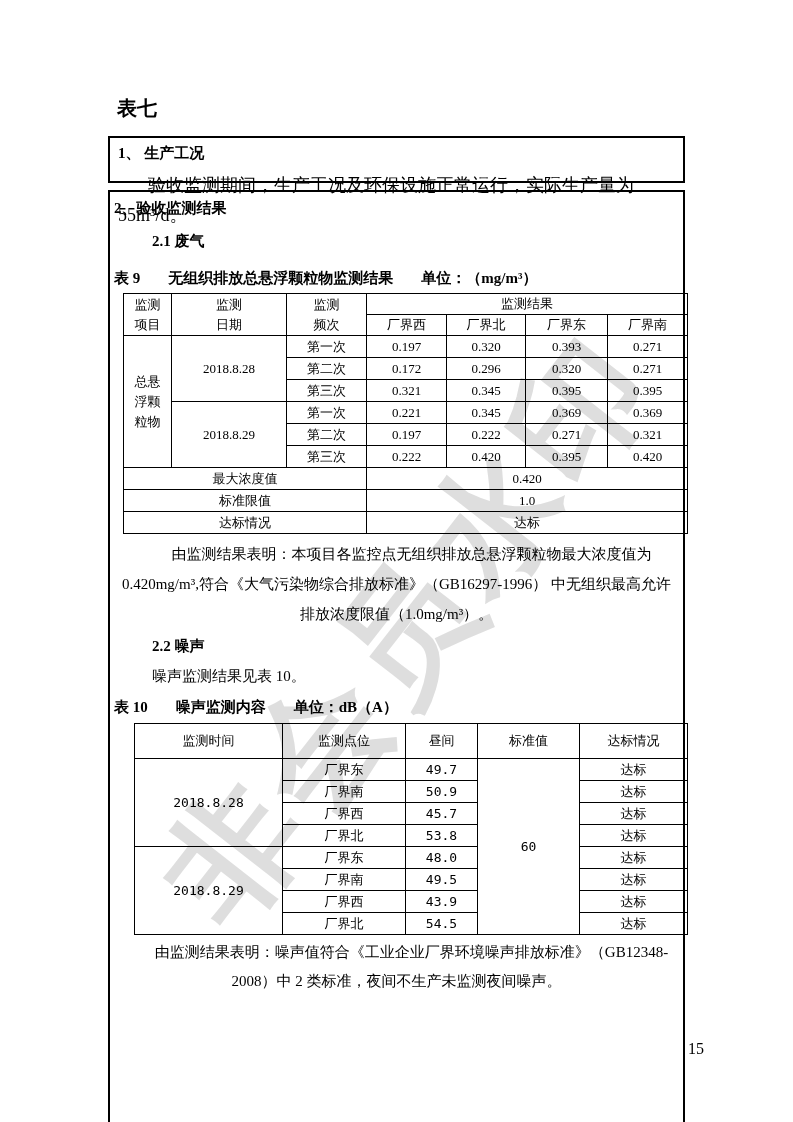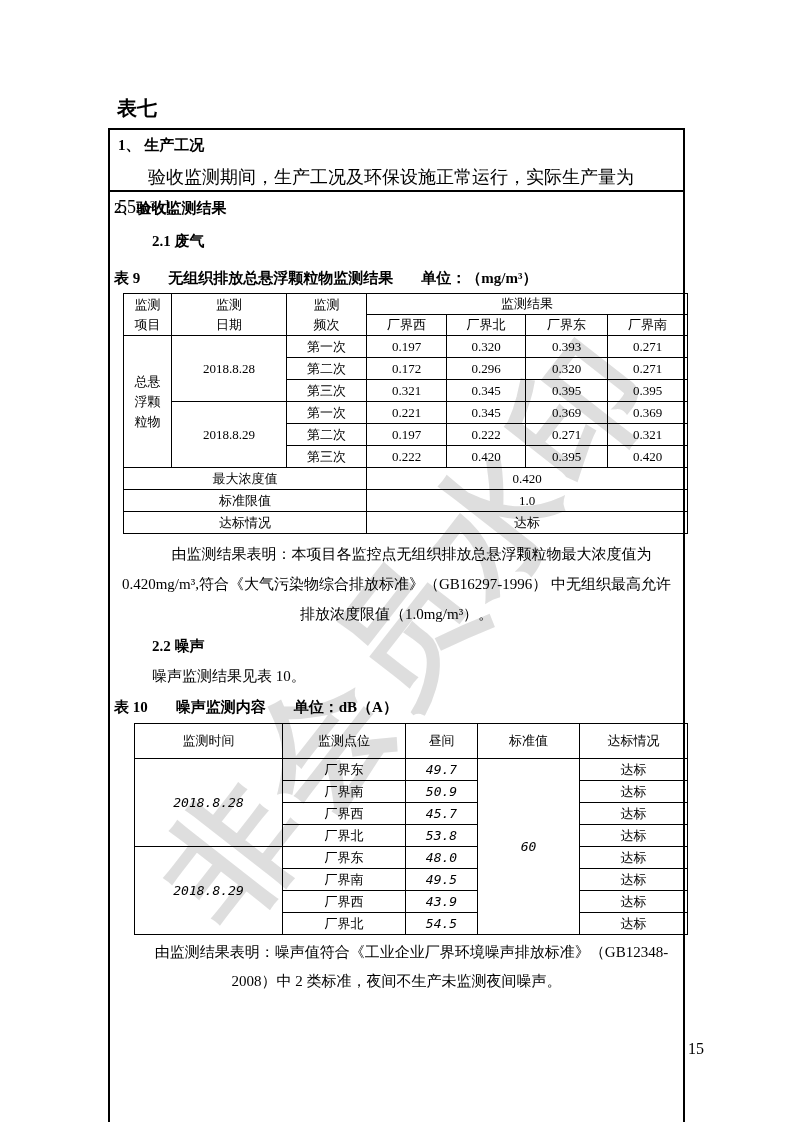--- a/index.html
+++ b/index.html
@@ -31,21 +31,21 @@
   }
 
   .content { position: relative; z-index: 2; }
 
   .doc-label {
     position: absolute; left: 117px; top: 95px;
     font-size: 20px; font-weight: bold;
   }
 
   .box { position: absolute; left: 108px; width: 577px; border: 2px solid #000; background: transparent; }
-  .box1 { top: 128px; height: 64px; padding: 3px 8px; }
+  .box1 { top: 136px; height: 47px; padding: 3px 8px; }
   .box2 { top: 190px; height: 1008px; padding: 4px 4px; }
 
   .h-main { font-size: 15px; font-weight: bold; line-height: 24px; }
   .h-sub  { font-size: 15px; font-weight: bold; line-height: 22px; margin-left: 38px; }
   .para   { font-size: 18px; line-height: 30px; text-indent: 30px; }
   .intro  { font-size: 15px; line-height: 22px; margin-left: 38px; }
 
   .box1 .para { margin-top: 5px; }
 
   .tbl-title {
@@ -69,21 +69,21 @@
   .t9 { width: 564px; margin: 4px 0 0 9px; }
   .t9 tr { height: 22px; }
   .t9 tr.hdr { height: 21px; }
   .t9 .num { font-family: "Liberation Serif", serif; }
   .t9 .date { font-family: "Liberation Serif", serif; }
 
   
   .t10 { width: 553px; margin: 5px 0 0 20px; }
   .t10 tr { height: 22px; }
   .t10 tr.hdr { height: 35px; }
-  .t10 .mono { font-family: "DejaVu Sans Mono", "Liberation Mono", monospace; font-size: 13px; letter-spacing: 0px; font-style: italic; }
+  .t10 .mono { font-family: "DejaVu Sans Mono", "Liberation Mono", monospace; font-size: 13px; letter-spacing: 0px; }
 
   .spacer-6  { height: 6px; }
   .spacer-8  { height: 8px; }
   .spacer-10 { height: 10px; }
 
   .concl { font-size: 15px; line-height: 30px; text-indent: 30px; margin-top: 5px; padding: 0 4px; text-align: center; }
 
   .page-number {
     position: absolute; left: 688px; top: 1040px;
     font-size: 16px;

